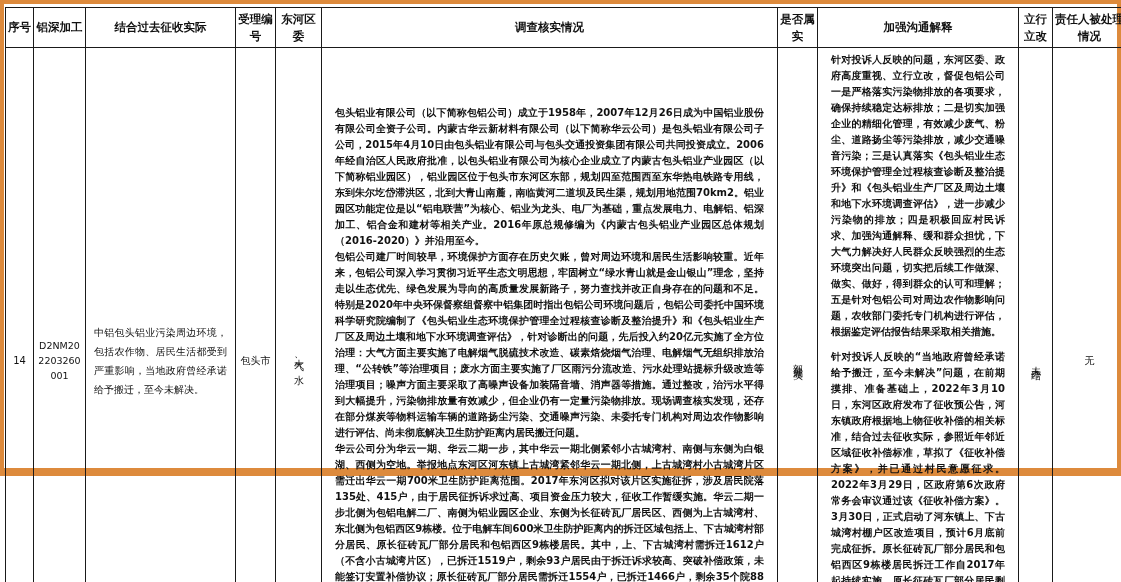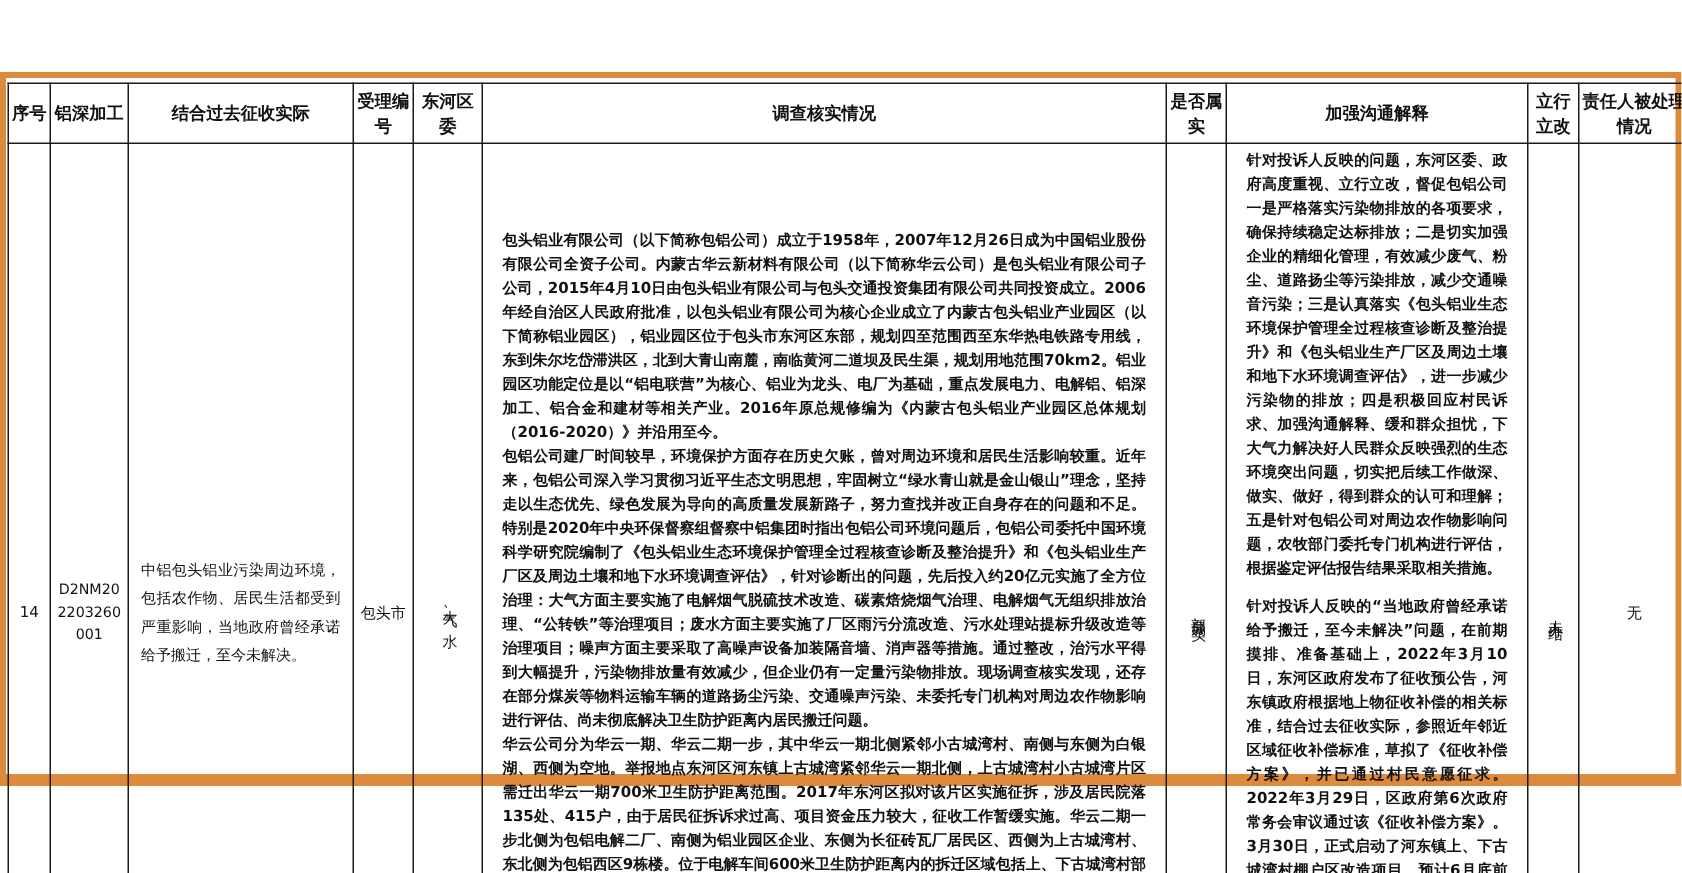--- a/index.html
+++ b/index.html
@@ -15,21 +15,20 @@
     color: #111111;
   }
   .frame {
     box-sizing: border-box;
     width: 1121px;
     height: 476px;
     border: 4px solid #DD8A3C;
     border-bottom-width: 8px;
     background: #ffffff;
     padding: 3px 1px 1px 1px;
-    margin-top: 48px;
   }
   table.report {
     width: 100%;
     height: 100%;
     border-collapse: collapse;
     table-layout: fixed;
   }
   .report th, .report td {
     border: 1px solid #1a1a1a;
     box-sizing: border-box;

